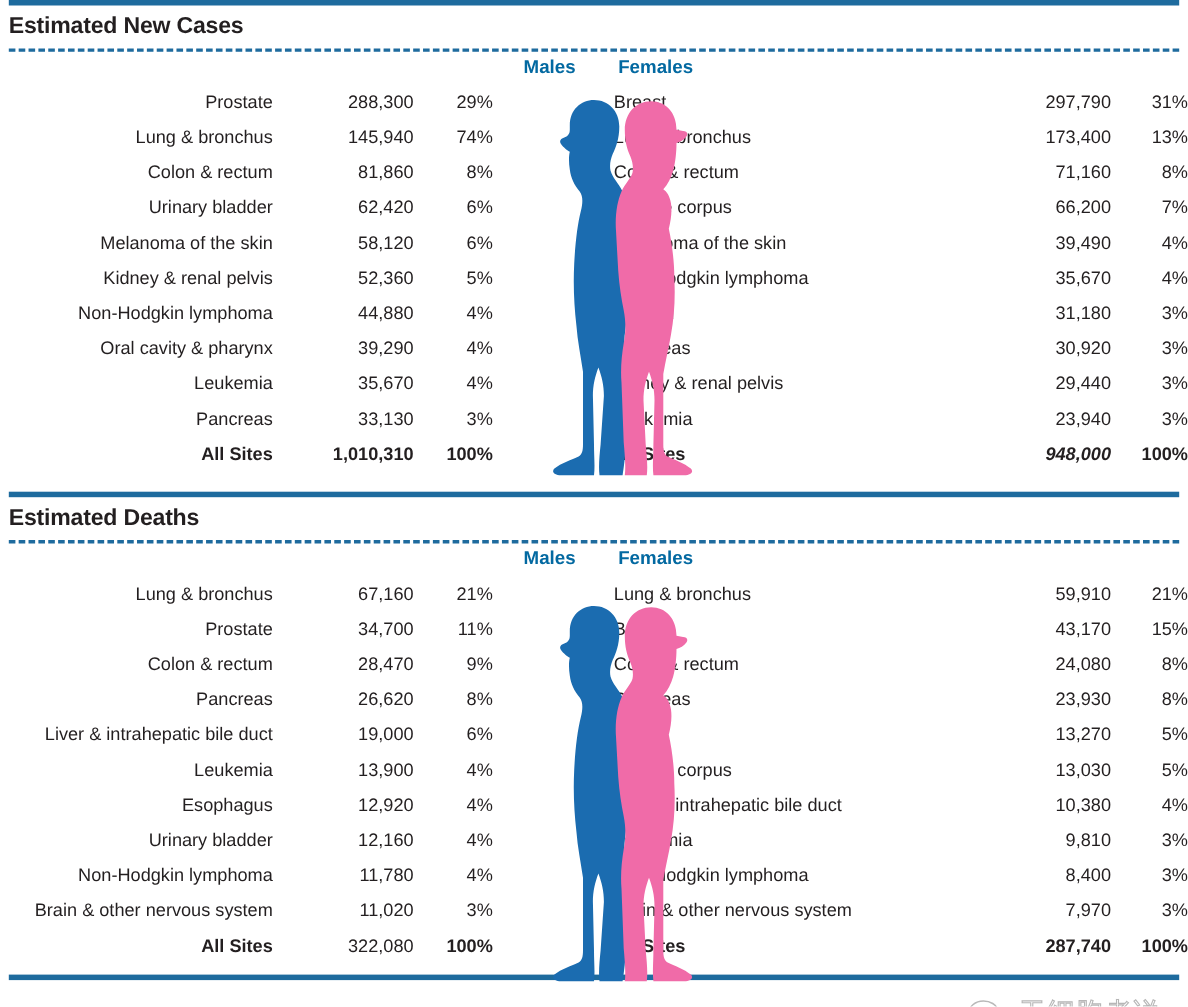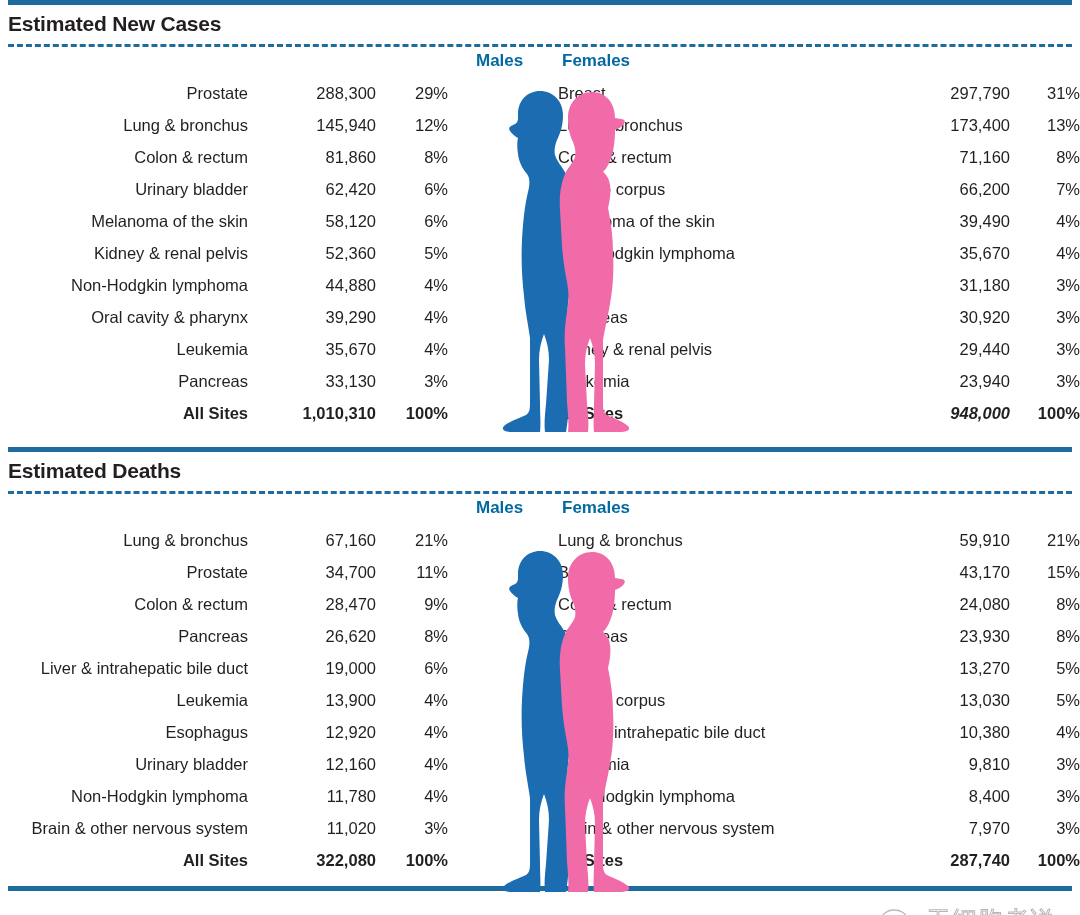--- a/index.html
+++ b/index.html
@@ -130,21 +130,21 @@
       <div class="cell c-label-m">Prostate</div>
       <div class="cell c-num">288,300</div>
       <div class="cell c-pct">29%</div>
       <div class="cell c-gap"></div>
       <div class="cell c-gap"></div>
       <div class="cell c-label-f">Breast</div>
       <div class="cell c-num-f">297,790</div>
       <div class="cell c-pct-f">31%</div>
       <div class="cell c-label-m">Lung &amp; bronchus</div>
       <div class="cell c-num">145,940</div>
-      <div class="cell c-pct">12%</div>
+      <div class="cell c-pct">74%</div>
       <div class="cell c-gap"></div>
       <div class="cell c-gap"></div>
       <div class="cell c-label-f">Lung &amp; bronchus</div>
       <div class="cell c-num-f">173,400</div>
       <div class="cell c-pct-f">13%</div>
       <div class="cell c-label-m">Colon &amp; rectum</div>
       <div class="cell c-num">81,860</div>
       <div class="cell c-pct">8%</div>
       <div class="cell c-gap"></div>
       <div class="cell c-gap"></div>
@@ -304,21 +304,21 @@
       <div class="cell c-pct-f">3%</div>
       <div class="cell c-label-m">Brain &amp; other nervous system</div>
       <div class="cell c-num">11,020</div>
       <div class="cell c-pct">3%</div>
       <div class="cell c-gap"></div>
       <div class="cell c-gap"></div>
       <div class="cell c-label-f">Brain &amp; other nervous system</div>
       <div class="cell c-num-f">7,970</div>
       <div class="cell c-pct-f">3%</div>
       <div class="cell c-label-m" style="font-weight: bold;">All Sites</div>
-      <div class="cell c-num" style="font-weight: bold;">322,080</div>
+      <div class="cell c-num" style="font-weight: normal;">322,080</div>
       <div class="cell c-pct" style="font-weight: bold;">100%</div>
       <div class="cell c-gap" style="font-weight: bold;"></div>
       <div class="cell c-gap" style="font-weight: bold;"></div>
       <div class="cell c-label-f" style="font-weight: bold;">All Sites</div>
       <div class="cell c-num-f" style="font-weight: bold;">287,740</div>
       <div class="cell c-pct-f" style="font-weight: bold;">100%</div>
     </div>
 
   <div style="height:10px"></div>
   <div class="rule-solid"></div>

